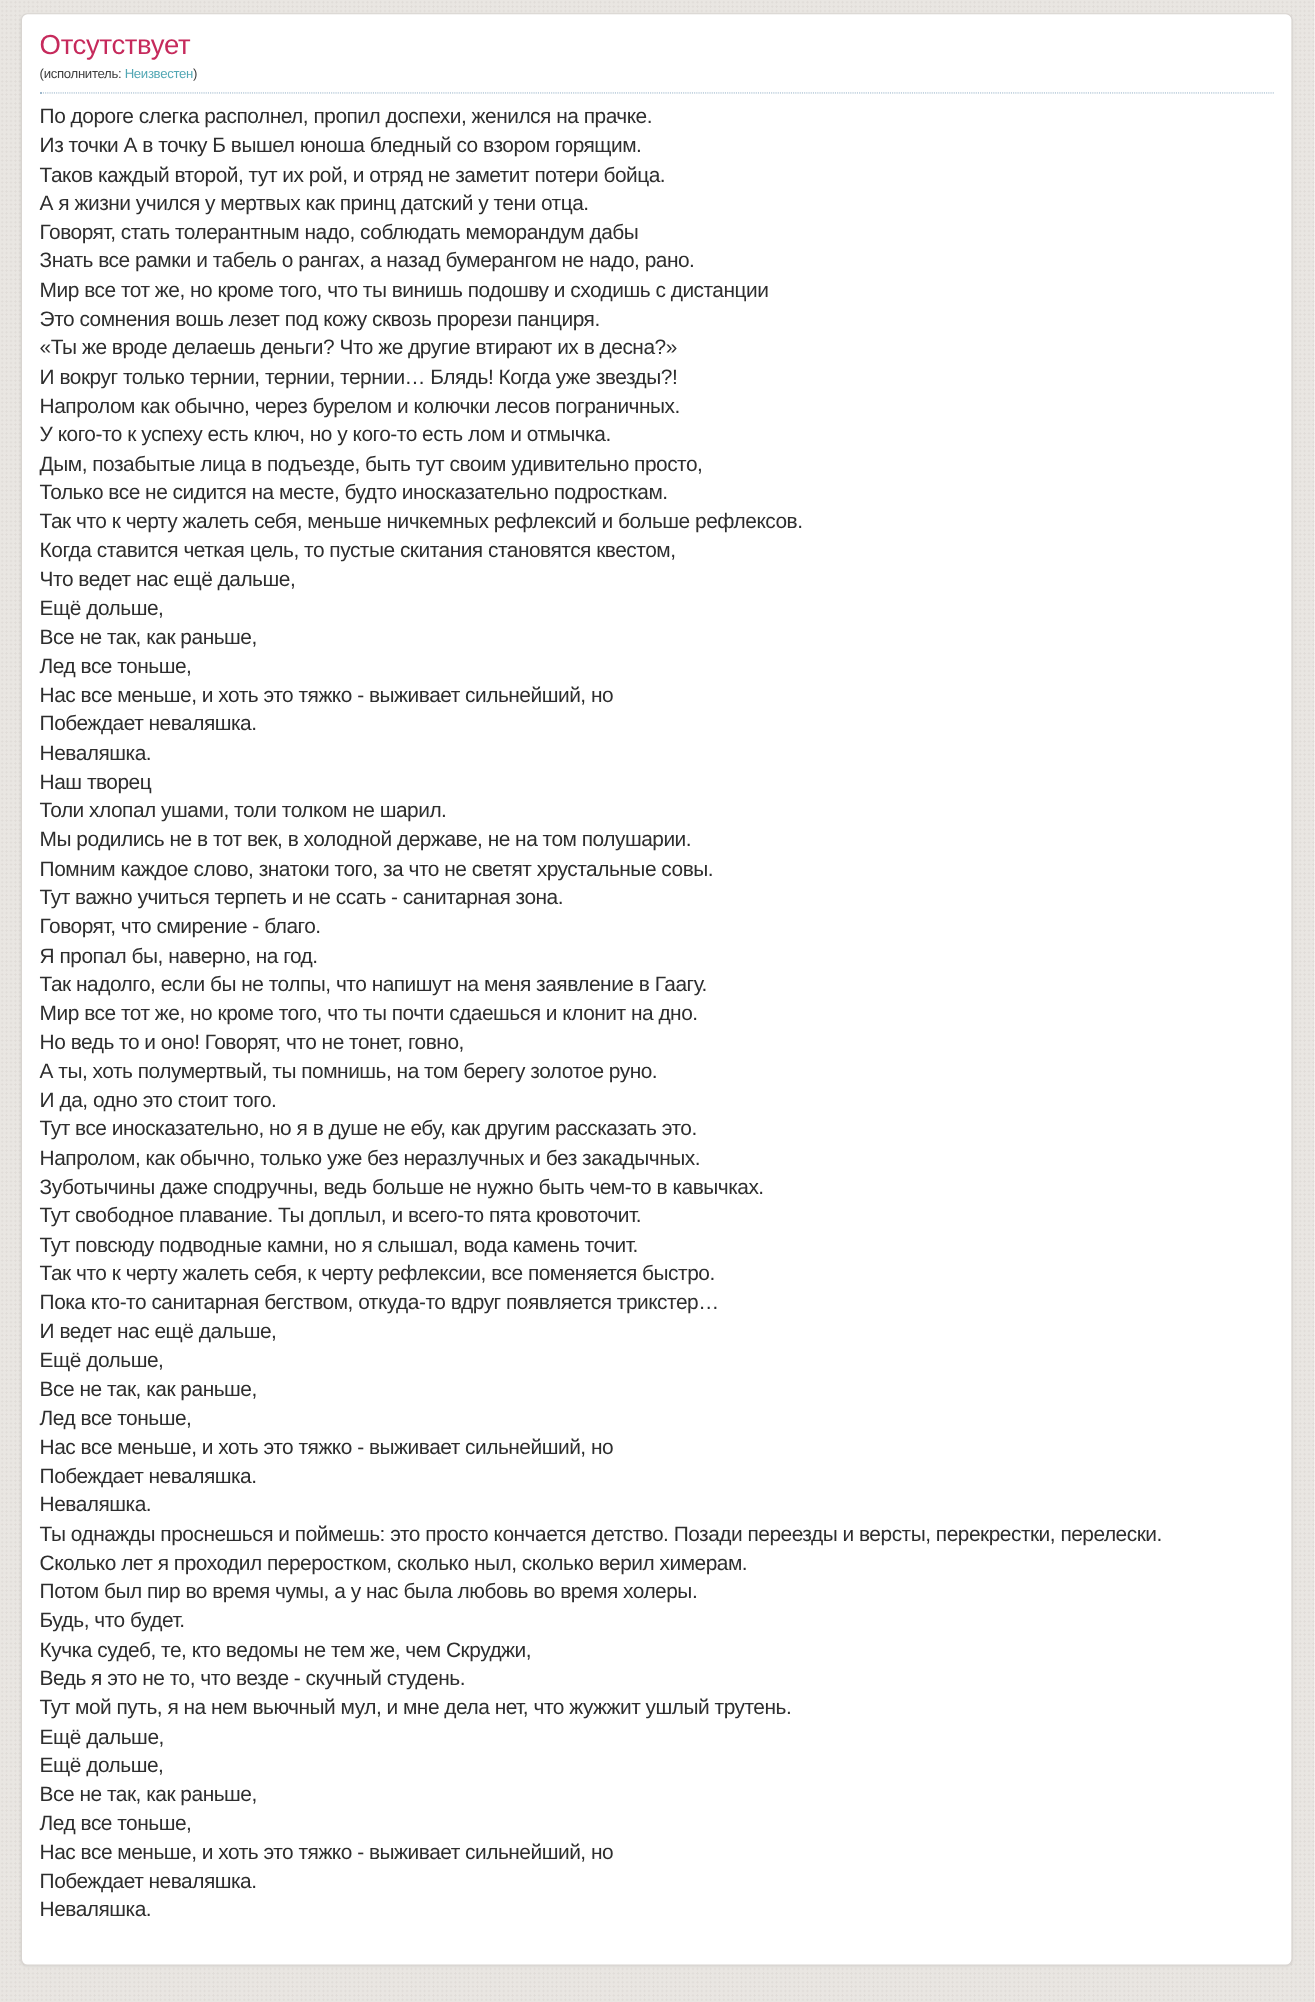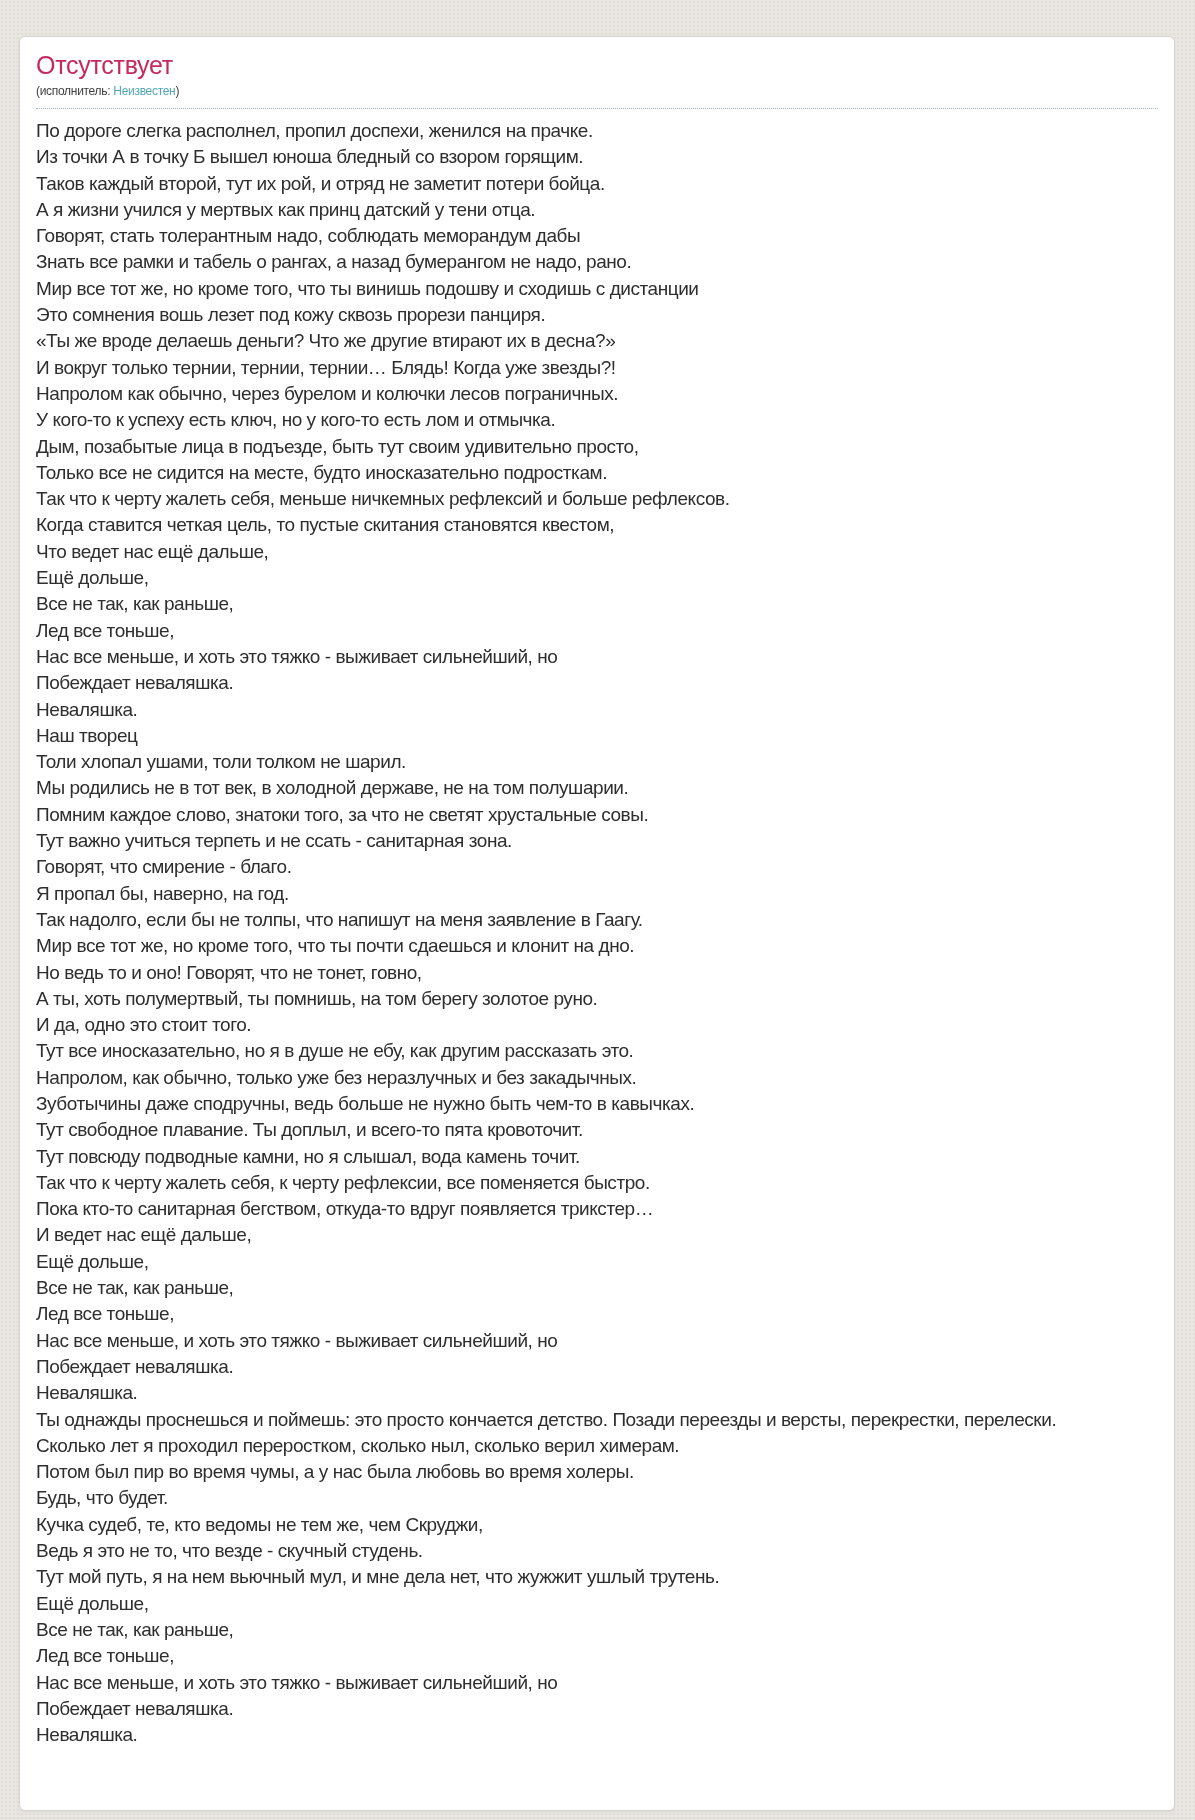--- a/index.html
+++ b/index.html
@@ -20,21 +20,21 @@
     font-family: "Liberation Sans", sans-serif;
   }
   body {
     background-color: var(--c-bg);
     background-image: radial-gradient(#e0dcd8 1px, rgba(0,0,0,0) 1px);
     background-size: 4px 4px;
   }
   .card {
     position: absolute;
     left: 19px;
-    top: 36px;
+    top: 12px;
     width: 1156px;
     min-height: 1775px;
     background: var(--c-card);
     border: 1px solid var(--c-border);
     border-radius: 6px;
     box-shadow: 0 1px 2px rgba(0,0,0,0.06);
     padding: 14px 16px 16px 16px;
   }
   .song-title {
     color: var(--c-title);
@@ -126,20 +126,21 @@
       <div class="lyrics-line">Нас все меньше, и хоть это тяжко - выживает сильнейший, но</div>
       <div class="lyrics-line">Побеждает неваляшка.</div>
       <div class="lyrics-line">Неваляшка.</div>
       <div class="lyrics-line">Ты однажды проснешься и поймешь: это просто кончается детство. Позади переезды и версты, перекрестки, перелески.</div>
       <div class="lyrics-line">Сколько лет я проходил переростком, сколько ныл, сколько верил химерам.</div>
       <div class="lyrics-line">Потом был пир во время чумы, а у нас была любовь во время холеры.</div>
       <div class="lyrics-line">Будь, что будет.</div>
       <div class="lyrics-line">Кучка судеб, те, кто ведомы не тем же, чем Скруджи,</div>
       <div class="lyrics-line">Ведь я это не то, что везде - скучный студень.</div>
       <div class="lyrics-line">Тут мой путь, я на нем вьючный мул, и мне дела нет, что жужжит ушлый трутень.</div>
+      <div class="lyrics-line">Ещё дальше,</div>
       <div class="lyrics-line">Ещё дольше,</div>
       <div class="lyrics-line">Все не так, как раньше,</div>
       <div class="lyrics-line">Лед все тоньше,</div>
       <div class="lyrics-line">Нас все меньше, и хоть это тяжко - выживает сильнейший, но</div>
       <div class="lyrics-line">Побеждает неваляшка.</div>
       <div class="lyrics-line">Неваляшка.</div>
     </div>
 </div>
 
 </body></html>

